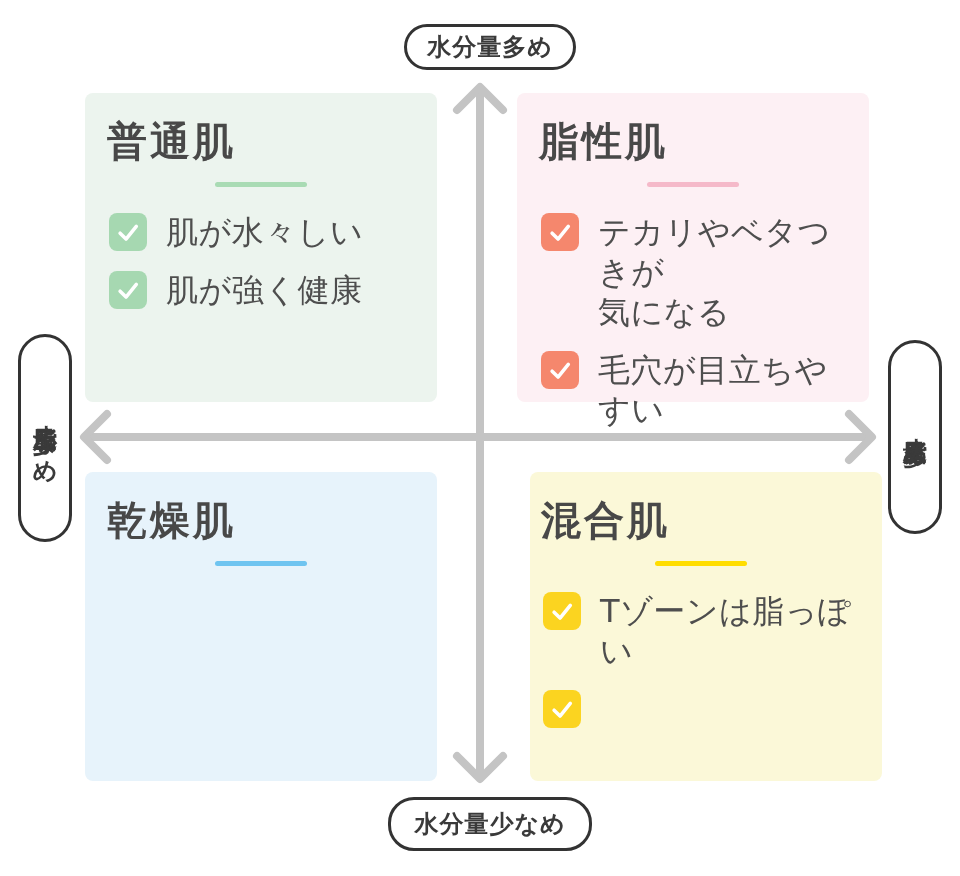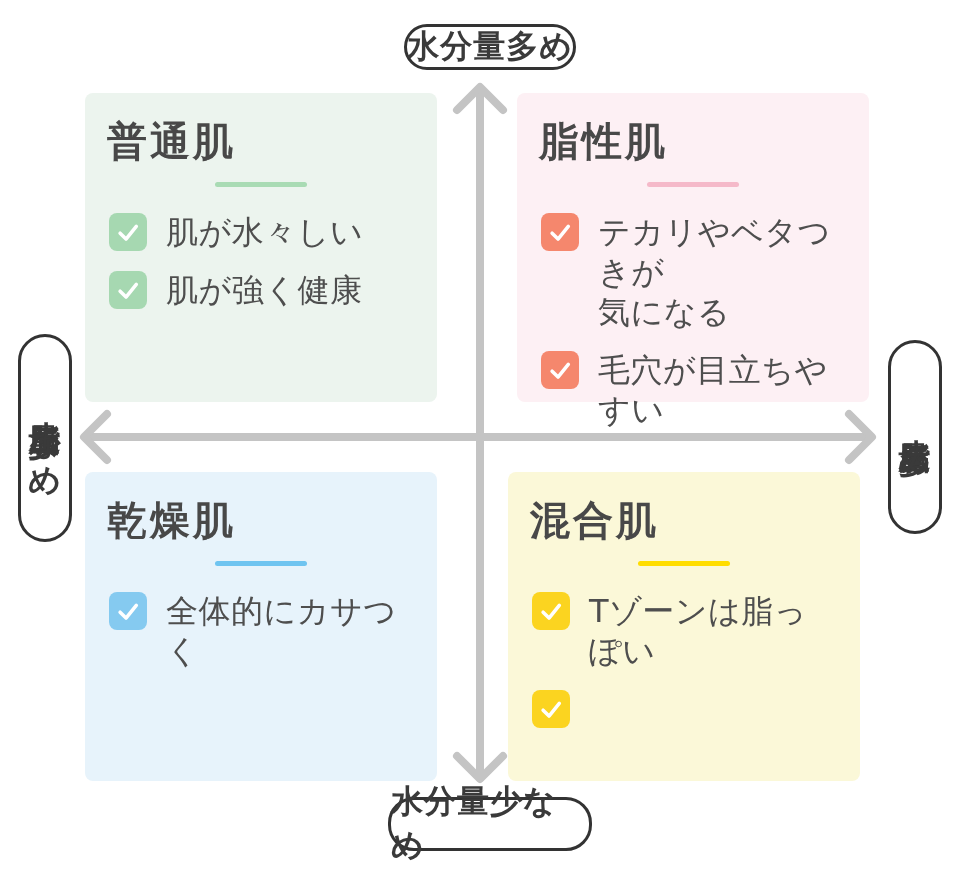--- a/index.html
+++ b/index.html
@@ -10,40 +10,40 @@
   
   .arrows{position:absolute;left:0;top:0;width:960px;height:876px;pointer-events:none;}
   .arrows path{fill:none;stroke:currentColor;stroke-width:8;stroke-linecap:round;stroke-linejoin:round;}
 
   
   .quad{position:absolute;width:352px;height:309px;border-radius:8px;
         padding:24px 22px 0;box-sizing:border-box;}
   .q-tl{left:85px;top:93px;}
   .q-tr{left:517px;top:93px;}
   .q-bl{left:85px;top:472px;}
-  .q-br{left:508px;top:472px;}
+  .q-br{left:530px;top:472px;padding-left:11px;}
 
   .q-title{margin:0;text-align:left;font-size:40px;font-weight:700;color:#484848;
            line-height:1.2;letter-spacing:3px;}
   .q-underline{width:92px;height:5px;border-radius:3px;margin:17px auto 0;}
 
   .q-items{list-style:none;margin:25px 0 0;padding:0 0 0 2px;
            display:flex;flex-direction:column;gap:18px;}
   .item{display:flex;align-items:flex-start;gap:19px;}
   .checkbox{flex:0 0 38px;width:38px;height:38px;border-radius:8px;margin-top:1px;
             display:flex;align-items:center;justify-content:center;}
   .checkbox svg{width:30px;height:30px;}
   .checkbox polyline{fill:none;stroke:currentColor;stroke-width:4.5;
                      stroke-linecap:round;stroke-linejoin:round;}
   .item-text{font-size:32px;line-height:40px;color:#4e4e4e;font-weight:500;
              white-space:pre-line;letter-spacing:0.5px;}
 
   
   .pill{position:absolute;background:#ffffff;border:3px solid #333333;border-radius:26px;
-        color:#3a3a3a;font-weight:700;font-size:32px;box-sizing:border-box;
+        color:#3a3a3a;font-weight:700;font-size:24px;box-sizing:border-box;
         display:flex;align-items:center;justify-content:center;letter-spacing:1px;z-index:2;}
   .pill-top{left:404px;top:24px;width:172px;height:46px;}
   .pill-bottom{left:388px;top:797px;width:204px;height:54px;}
   .pill-v{writing-mode:vertical-rl;text-orientation:upright;border-radius:27px;letter-spacing:2px;}
   .pill-left{left:18px;top:334px;width:54px;height:208px;}
   .pill-right{left:888px;top:340px;width:54px;height:194px;}
 </style>
 </head>
 <body>
 
@@ -102,28 +102,20 @@
         </span>
         <span class="item-text">毛穴が目立ちやすい</span>
       </li>
     </ul>
   </section>
 
   <section class="quad q-bl" style="background-color: rgb(231, 243, 251);">
     <h2 class="q-title">乾燥肌</h2>
     <div class="q-underline" style="background-color: rgb(111, 196, 240);"></div>
     <ul class="q-items">
-      <li class="item">
-        <span class="checkbox" style="background-color: rgb(133, 202, 240); color: rgb(255, 255, 255);">
-          <svg viewBox="0 0 38 38">
-              <polyline points="9,20.5 16.5,28 29.5,12"></polyline>
-            </svg>
-        </span>
-        <span class="item-text">全体的にカサつく</span>
-      </li>
     </ul>
   </section>
 
   <section class="quad q-br" style="background-color: rgb(251, 248, 216);">
     <h2 class="q-title">混合肌</h2>
     <div class="q-underline" style="background-color: rgb(255, 221, 0);"></div>
     <ul class="q-items">
       <li class="item">
         <span class="checkbox" style="background-color: rgb(251, 212, 32); color: rgb(255, 255, 255);">
           <svg viewBox="0 0 38 38">

